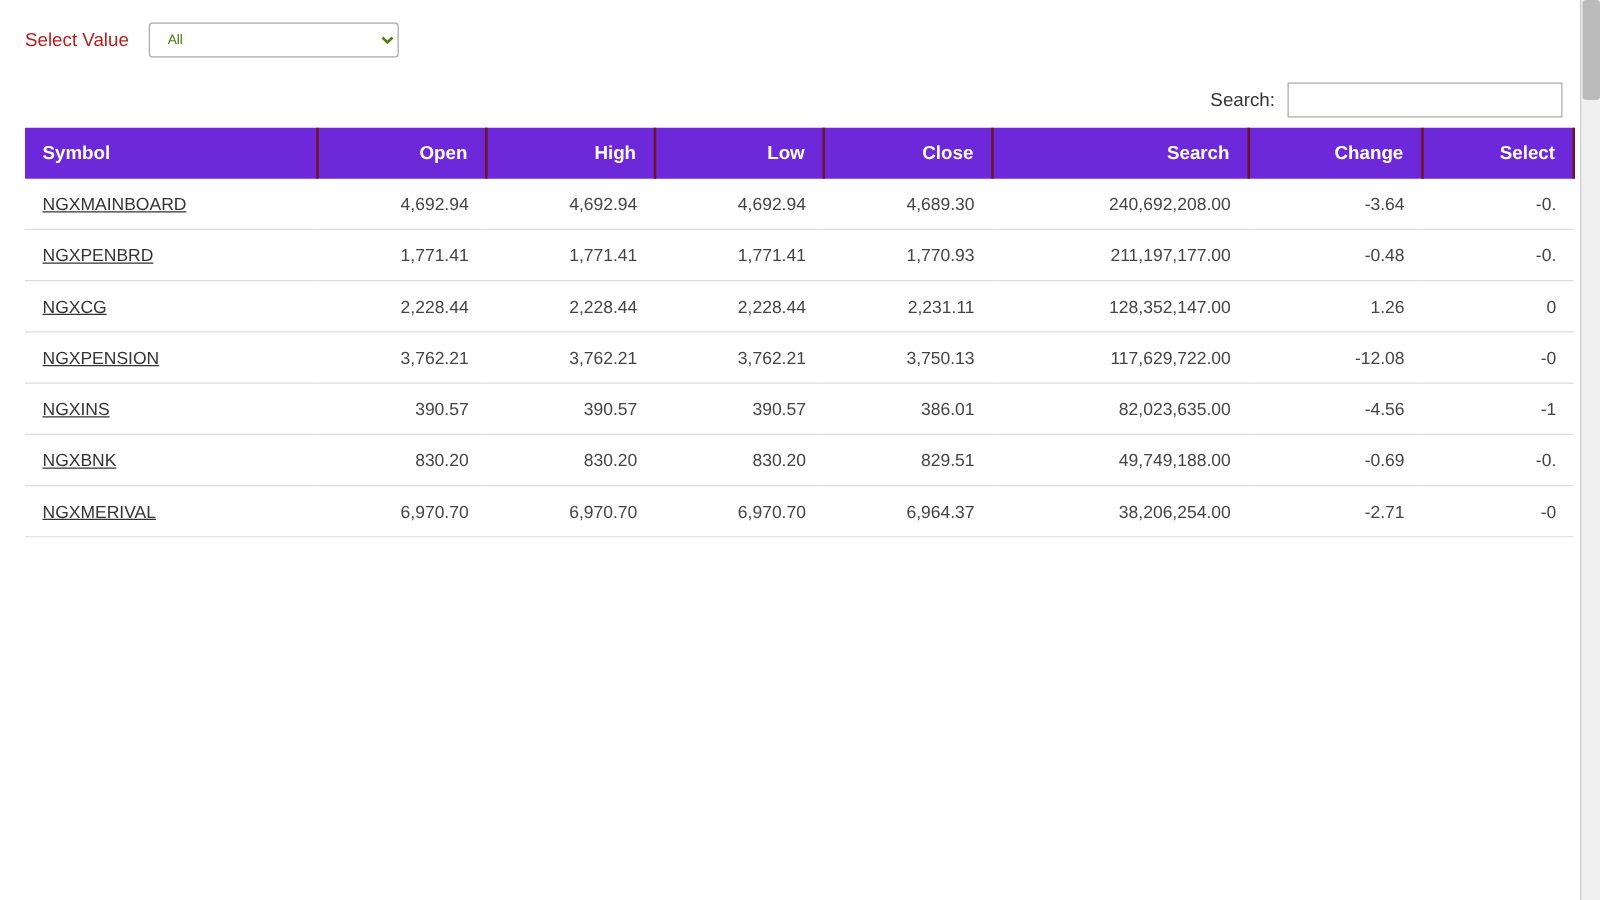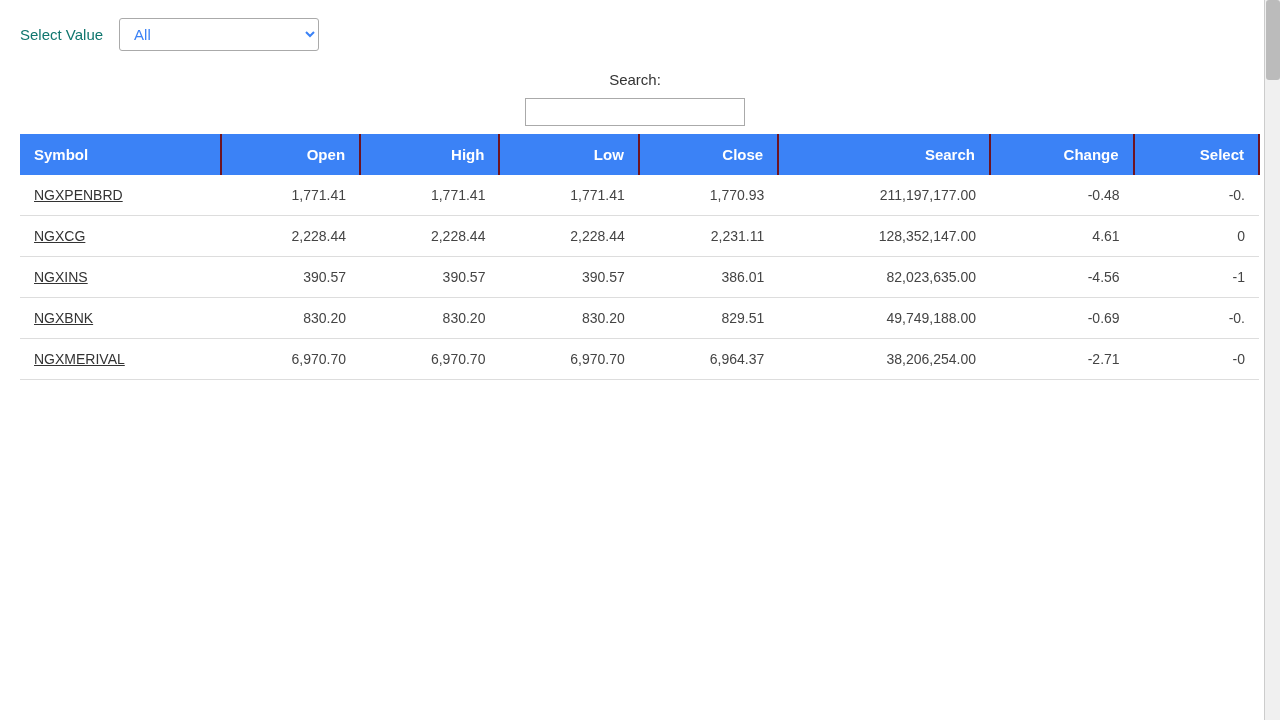--- a/index.html
+++ b/index.html
@@ -11,40 +11,39 @@
       overflow-x: hidden;
     }
     .top-bar {
       display: flex;
       align-items: center;
       padding: 18px 20px 10px 20px;
       gap: 16px;
     }
     .select-label {
       font-size: 15px;
-      color: #0f766e;
+      color: #b91c1c;
       font-weight: normal;
     }
     .select-value {
       width: 200px;
       padding: 6px 10px;
-      font-size: 15px;
+      font-size: 11px;
       border: 1px solid #aaa;
       border-radius: 3px;
       background: #fff;
-      color: #3b82f6;
+      color: #4d7c0f;
       appearance: auto;
     }
     .search-bar {
       display: flex;
       justify-content: flex-end;
       align-items: center;
       padding: 10px 30px 8px 20px;
       gap: 10px;
-      flex-direction: column;
     }
     .search-label {
       font-size: 15px;
       color: #333;
     }
     .search-input {
       width: 220px;
       padding: 5px 8px;
       border: 1px solid #aaa;
       font-size: 14px;
@@ -53,21 +52,21 @@
     .table-container {
       padding: 0 20px;
       overflow-x: auto;
     }
     table {
       width: 100%;
       border-collapse: collapse;
       min-width: 900px;
     }
     thead tr {
-      background: #3b82f6;
+      background: #6d28d9;
       margin-left: 40px;
     }
     thead th {
       color: #fff;
       font-weight: bold;
       padding: 12px 14px;
       text-align: right;
       font-size: 15px;
       border-right: 2px solid #6e1322;
       white-space: nowrap;
@@ -143,38 +142,58 @@
         <th>High</th>
         <th>Low</th>
         <th>Close</th>
         <th>Search</th>
         <th>Change</th>
         <th>Select</th>
       </tr>
     </thead>
     <tbody id="table-body">
         <tr>
+          <td><a>NGXMAINBOARD</a></td>
+          <td>4,692.94</td>
+          <td>4,692.94</td>
+          <td>4,692.94</td>
+          <td>4,689.30</td>
+          <td>240,692,208.00</td>
+          <td>-3.64</td>
+          <td>-0.</td>
+        </tr>
+        <tr>
           <td><a>NGXPENBRD</a></td>
           <td>1,771.41</td>
           <td>1,771.41</td>
           <td>1,771.41</td>
           <td>1,770.93</td>
           <td>211,197,177.00</td>
           <td>-0.48</td>
           <td>-0.</td>
         </tr>
         <tr>
           <td><a>NGXCG</a></td>
           <td>2,228.44</td>
           <td>2,228.44</td>
           <td>2,228.44</td>
           <td>2,231.11</td>
           <td>128,352,147.00</td>
-          <td>4.61</td>
+          <td>1.26</td>
           <td>0</td>
+        </tr>
+        <tr>
+          <td><a>NGXPENSION</a></td>
+          <td>3,762.21</td>
+          <td>3,762.21</td>
+          <td>3,762.21</td>
+          <td>3,750.13</td>
+          <td>117,629,722.00</td>
+          <td>-12.08</td>
+          <td>-0</td>
         </tr>
         <tr>
           <td><a>NGXINS</a></td>
           <td>390.57</td>
           <td>390.57</td>
           <td>390.57</td>
           <td>386.01</td>
           <td>82,023,635.00</td>
           <td>-4.56</td>
           <td>-1</td>

